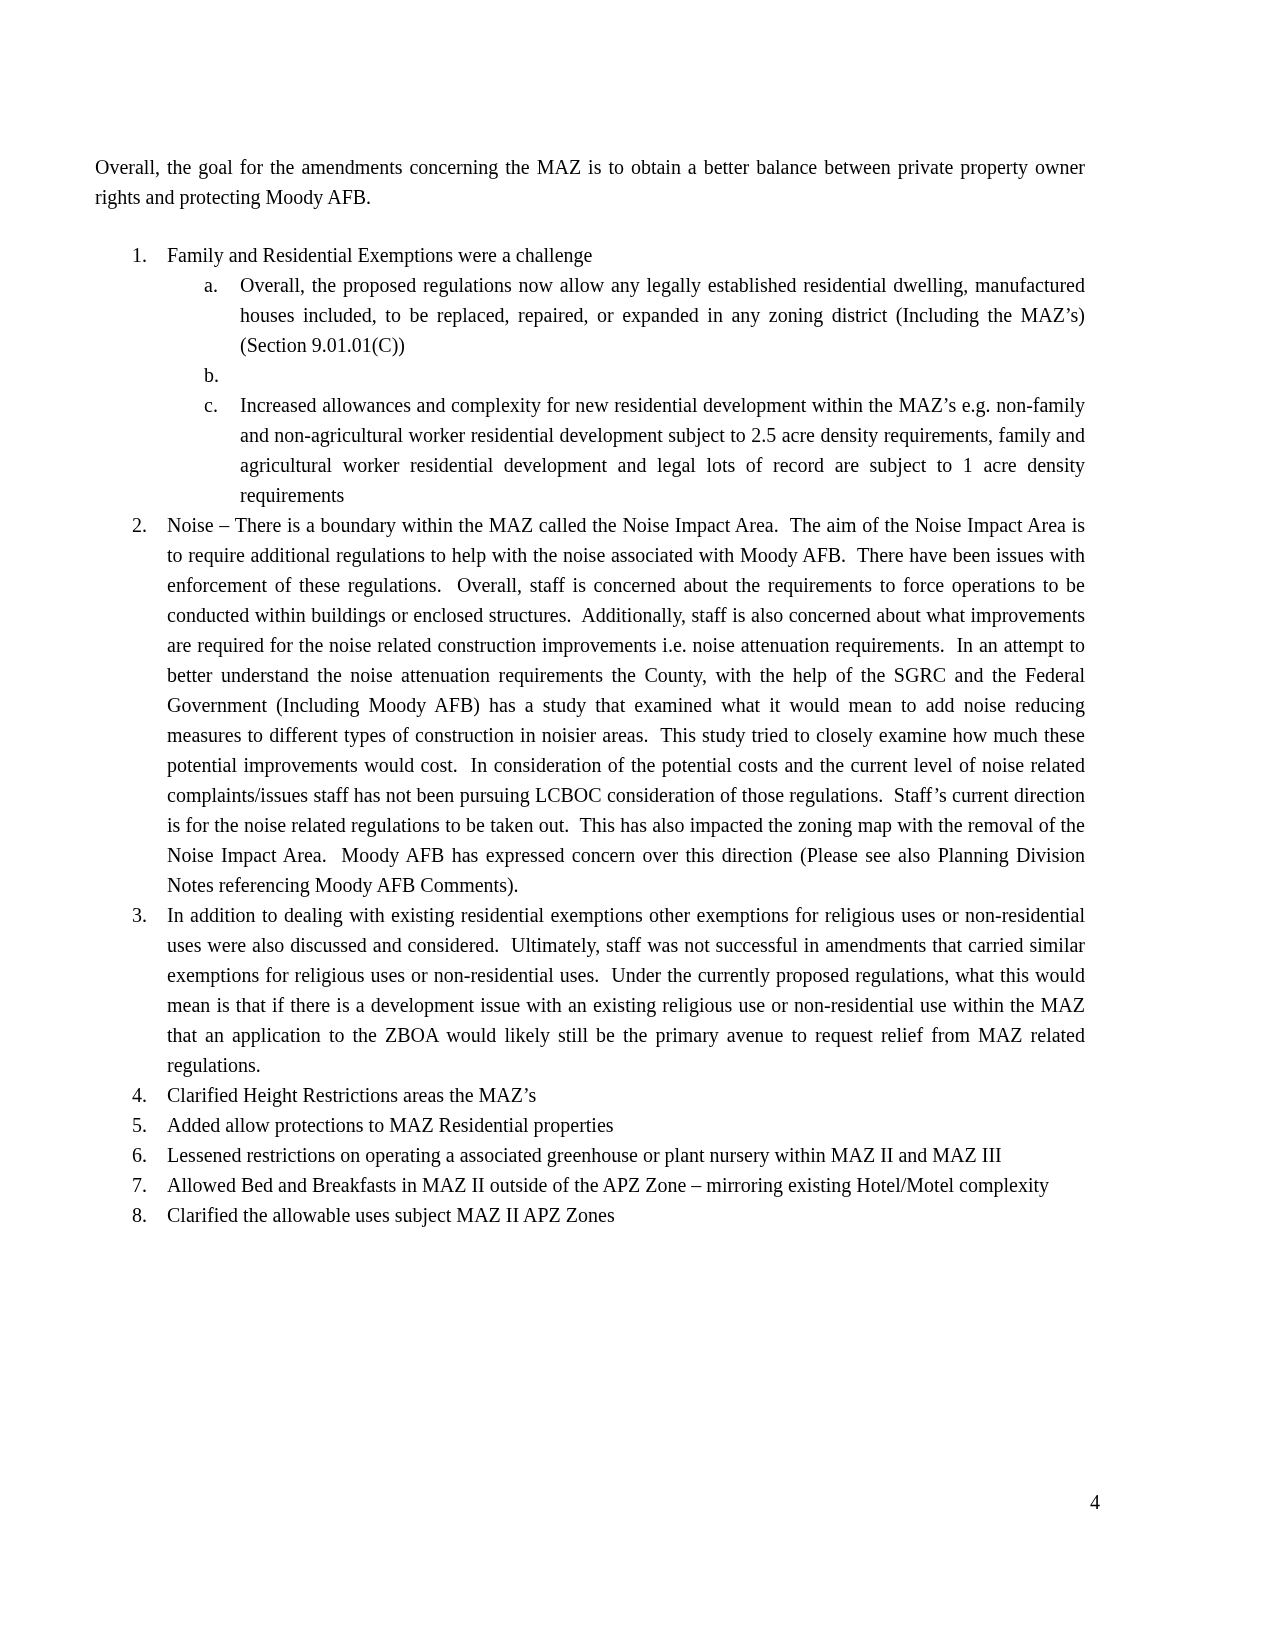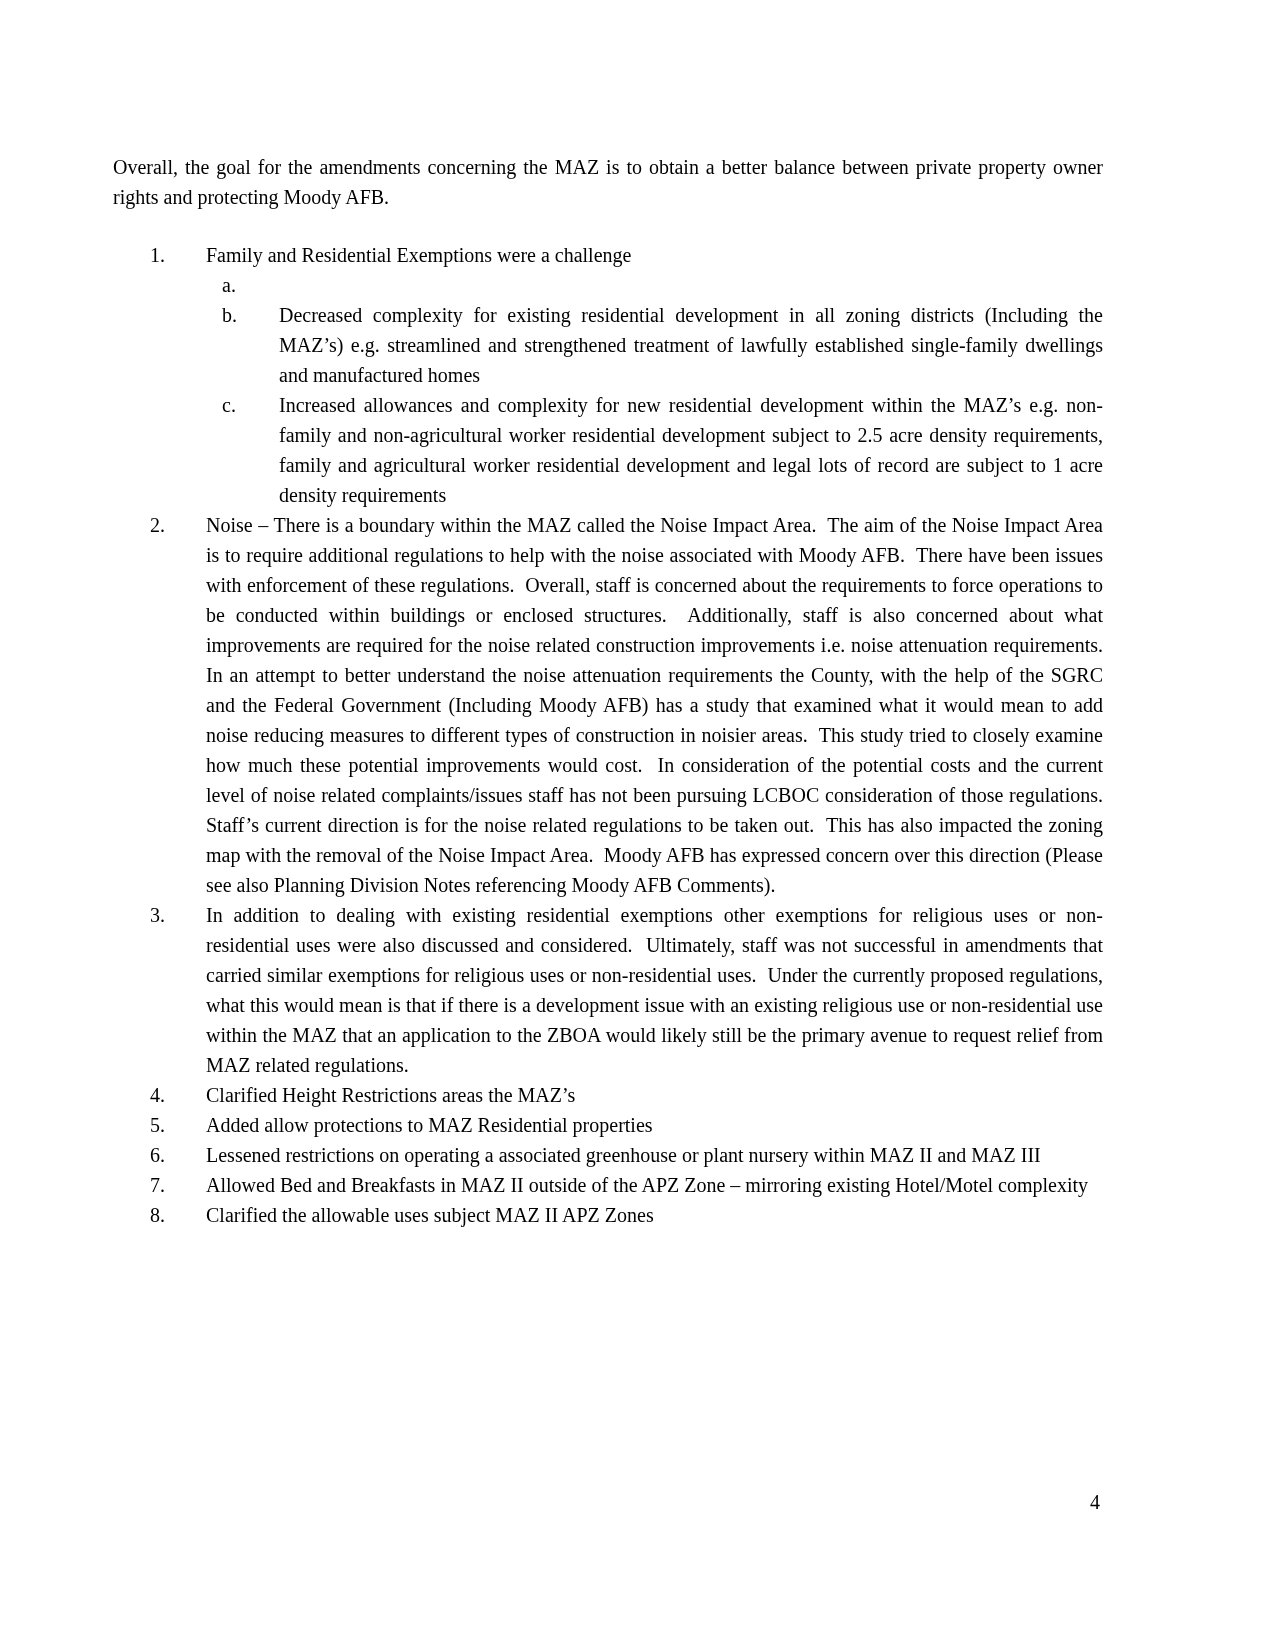--- a/index.html
+++ b/index.html
@@ -13,21 +13,21 @@
     height: 1650px;
     background: #ffffff;
     color: #000000;
     font-family: "Liberation Serif", "DejaVu Serif", serif;
     font-size: 20px;
     line-height: 30px;
     overflow: hidden;
   }
   .content {
     position: absolute;
-    left: 113px;
+    left: 95px;
     top: 152px;
     width: 990px;
   }
   .intro {
     margin: 0 0 28px 0;
     text-align: justify;
     white-space: pre-wrap;
   }
   .li {
     display: flex;
@@ -45,21 +45,20 @@
   .level2 {
     padding-left: 109px;
   }
   .level2 > .marker {
     width: 36px;
   }
   .li-body {
     flex: 1 1 auto;
     text-align: justify;
     white-space: pre-wrap;
-    margin-left: 21px;
   }
   .page-number {
     position: absolute;
     top: 1487px;
     right: 175px;
     font-family: "Liberation Serif", "DejaVu Serif", serif;
     font-size: 20px;
     line-height: 30px;
   }
 </style>
@@ -70,24 +69,24 @@
   <div class="content">
 
     <p class="intro">Overall, the goal for the amendments concerning the MAZ is to obtain a better balance between private property owner rights and protecting Moody AFB.</p>
 
     <div class="li level1">
       <span class="marker">1.</span>
       <div class="li-body">Family and Residential Exemptions were a challenge</div>
     </div>
     <div class="li level2">
       <span class="marker">a.</span>
+      <div class="li-body">Overall, the proposed regulations now allow any legally established residential dwelling, manufactured houses included, to be replaced, repaired, or expanded in any zoning district (Including the MAZ’s) (Section 9.01.01(C))</div>
     </div>
     <div class="li level2">
       <span class="marker">b.</span>
-      <div class="li-body">Decreased complexity for existing residential development in all zoning districts (Including the MAZ’s) e.g. streamlined and strengthened treatment of lawfully established single-family dwellings and manufactured homes</div>
     </div>
     <div class="li level2">
       <span class="marker">c.</span>
       <div class="li-body">Increased allowances and complexity for new residential development within the MAZ’s e.g. non-family and non-agricultural worker residential development subject to 2.5 acre density requirements, family and agricultural worker residential development and legal lots of record are subject to 1 acre density requirements</div>
     </div>
 
     <div class="li level1">
       <span class="marker">2.</span>
       <div class="li-body">Noise – There is a boundary within the MAZ called the Noise Impact Area.  The aim of the Noise Impact Area is to require additional regulations to help with the noise associated with Moody AFB.  There have been issues with enforcement of these regulations.  Overall, staff is concerned about the requirements to force operations to be conducted within buildings or enclosed structures.  Additionally, staff is also concerned about what improvements are required for the noise related construction improvements i.e. noise attenuation requirements.  In an attempt to better understand the noise attenuation requirements the County, with the help of the SGRC and the Federal Government (Including Moody AFB) has a study that examined what it would mean to add noise reducing measures to different types of construction in noisier areas.  This study tried to closely examine how much these potential improvements would cost.  In consideration of the potential costs and the current level of noise related complaints/issues staff has not been pursuing LCBOC consideration of those regulations.  Staff’s current direction is for the noise related regulations to be taken out.  This has also impacted the zoning map with the removal of the Noise Impact Area.  Moody AFB has expressed concern over this direction (Please see also Planning Division Notes referencing Moody AFB Comments).</div>
     </div>

